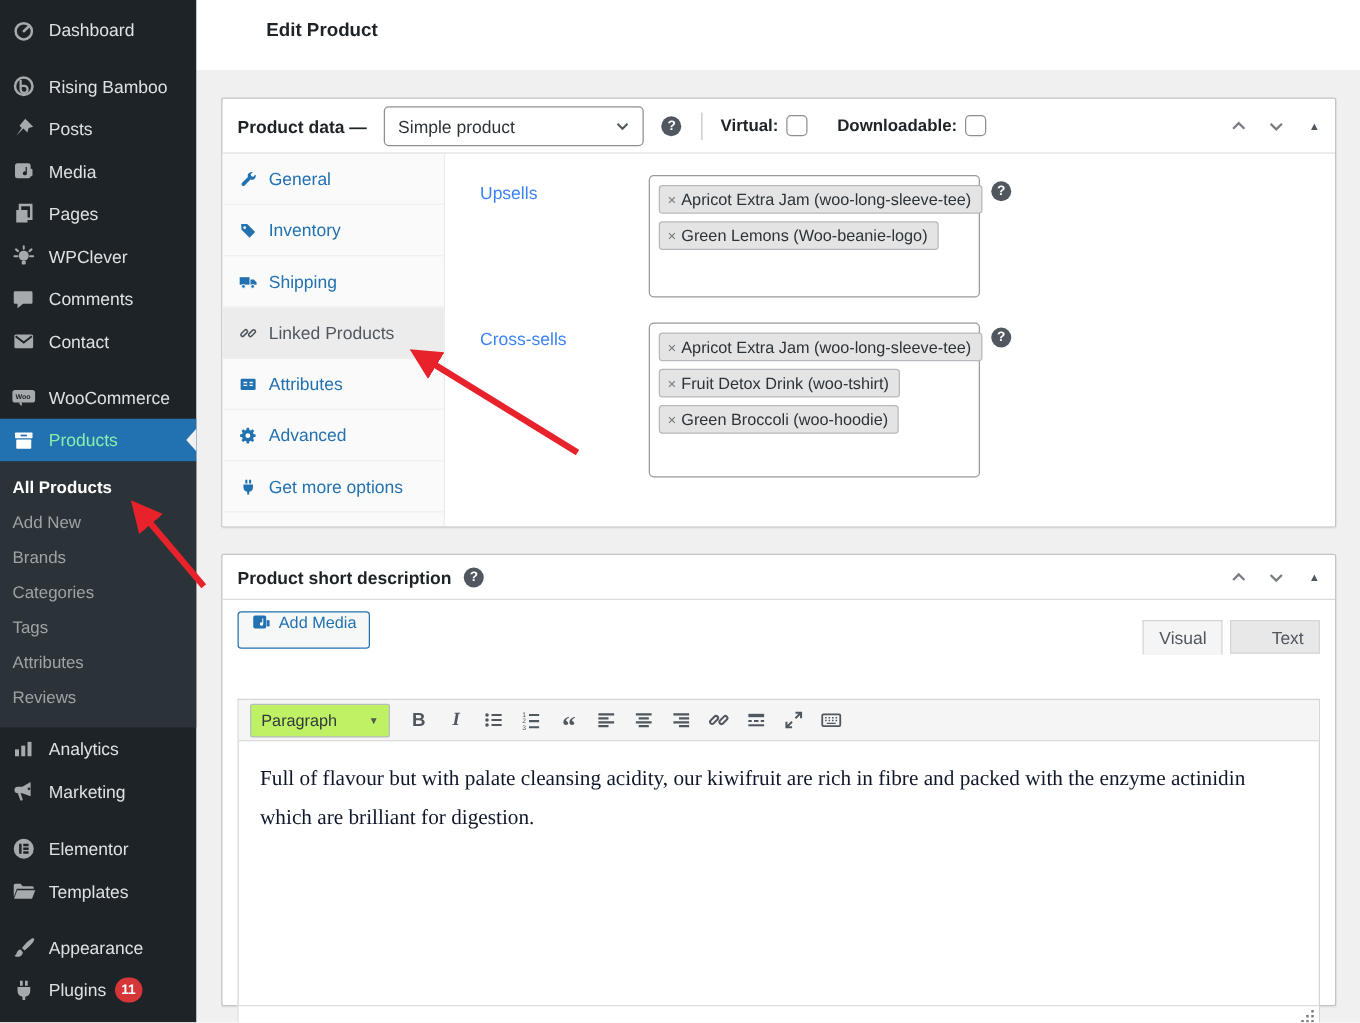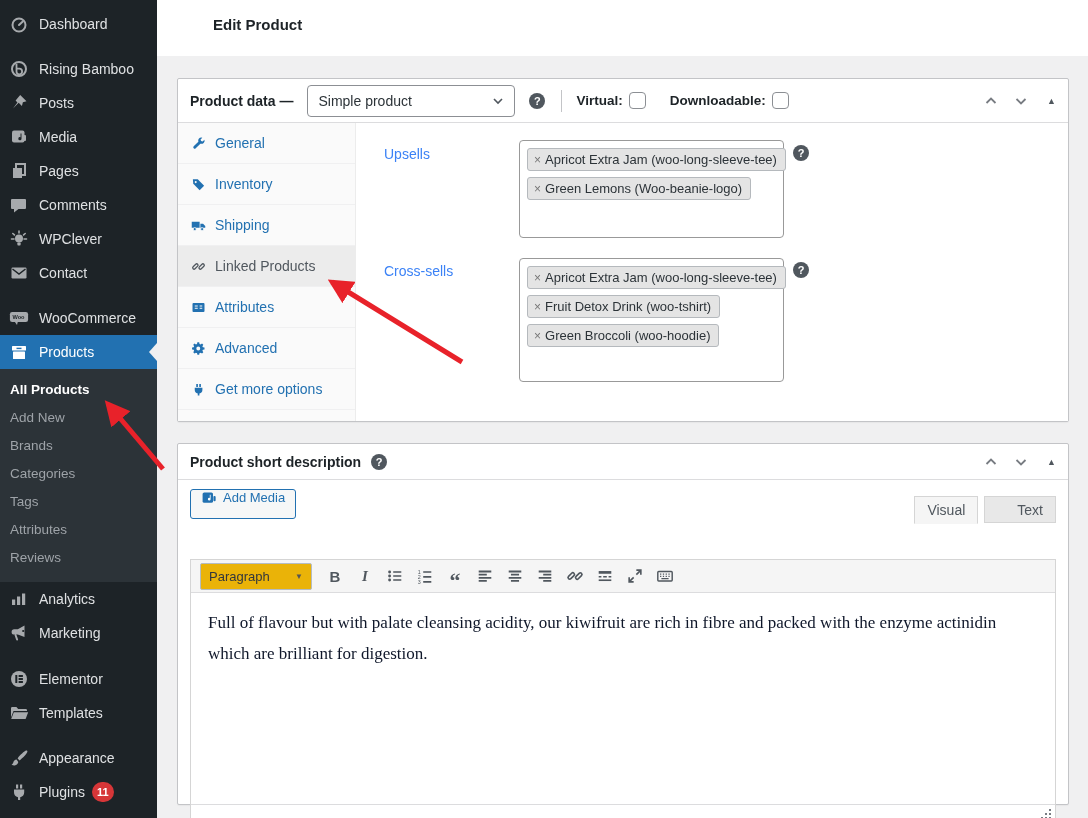--- a/index.html
+++ b/index.html
@@ -7,21 +7,21 @@
   #app {
     position:relative; width:1088px; height:818px; overflow:hidden;
     font-family:"Liberation Sans", sans-serif; background:#f0f0f1;
   }
   
   .sidebar { position:absolute; left:0; top:0; width:157px; height:818px; background:#1d2327; z-index:5; }
   .s-item { display:flex; align-items:center; height:34px; padding-left:9px; cursor:pointer; color:#dfe1e3; font-size:14px; }
   .s-item .micon { width:20px; height:20px; margin-right:10px; color:#a7aaad; flex:none; display:flex; align-items:center; justify-content:center; }
   .s-item .s-label { white-space:nowrap; }
   .gap1 { margin-top:11px; }
-  .s-item.active { background:#2271b1; color:#ffffff; position:relative; }
+  .s-item.active { background:#2271b1; color:#86efac; position:relative; }
   .s-item.active .micon { color:#fff; }
   .s-item.active::after { content:""; position:absolute; right:0; top:50%; margin-top:-9px;
     border-top:9px solid transparent; border-bottom:9px solid transparent; border-right:8px solid #f0f0f1; }
   .submenu { background:#2c3338; padding:7px 0 10px 0; }
   .sub-item { display:block; padding:5px 10px 5px 10px; font-size:13.5px; color:#9ea3a8; line-height:18px; cursor:pointer; }
   .sub-item.current { color:#fff; font-weight:bold; }
   .badge { display:inline-block; min-width:20px; height:20px; margin-left:7px; padding:0 5px; border-radius:10px;
     background:#d63638; color:#fff; font-size:11px; line-height:20px; text-align:center; font-weight:bold; }
   
   .topbar { position:absolute; left:157px; top:0; width:931px; height:56px; background:#fff; }
@@ -66,21 +66,21 @@
   .add-media { position:absolute; left:12px; top:9px; display:flex; align-items:flex-start; gap:6px; height:30px; padding:0 10px;
     background:#f6f7f7; border:1px solid #2271b1; border-radius:3px; color:#2271b1; font-size:13px; cursor:pointer; }
   .etabs { position:absolute; top:16px; right:12px; display:flex; gap:6px; align-items:flex-end; z-index:3; }
   .etab { height:27px; padding:0 12px; display:flex; align-items:center; font-size:14px; color:#50575e;
     border:1px solid #d5d5d5; cursor:pointer; }
   .etab.active { background:#f5f5f5; border-bottom:1px solid #f5f5f5; height:28px; margin-bottom:-1px; }
   .etab.inactive { background:#e8e8e8;padding-left:32px; }
   .editor-wrap { position:absolute; left:12px; right:12px; top:79px; height:269px; border:1px solid #d5d5d5; background:#fff; }
   .etoolbar { display:flex; align-items:center; height:33px; background:#f5f5f5; border-bottom:1px solid #dcdcde; padding:0 4px; }
   .mce-select { display:flex; align-items:center; justify-content:space-between; width:112px; height:27px; margin:0 8px 0 5px;
-    background:#eab308; border:1px solid #b5bcc2; border-radius:2px; padding:0 8px; font-size:13px; color:#32373c; cursor:pointer; }
+    background:#bef264; border:1px solid #b5bcc2; border-radius:2px; padding:0 8px; font-size:13px; color:#32373c; cursor:pointer; }
   .mce-select .caret { font-size:8px; color:#555; }
   .tb { width:30px; height:26px; border:0; background:transparent; display:flex; align-items:center; justify-content:center;
     color:#50575e; cursor:pointer; border-radius:2px; }
   .tb .glyph-b { font-size:15px; font-weight:bold; }
   .tb .glyph-i { font-size:15px; font-style:italic; font-family:"Liberation Serif", serif; font-weight:bold; }
   .tb .glyph-q { font-size:22px; font-family:"Liberation Serif", serif; font-weight:bold; line-height:10px; margin-top:10px; }
   .editor-content { height:211px; padding:15px 17px; overflow:hidden; cursor:text; }
   .editor-content p { font-family:"Liberation Serif", serif; font-size:17px; line-height:1.8; color:#0f172a; }
   .estatus { position:relative; height:23px; border-top:1px solid #dcdcde; background:#fff; }
   .grip { position:absolute; right:2px; bottom:2px; cursor:nwse-resize; }
@@ -134,34 +134,34 @@
           <svg width="20" height="20" viewBox="0 0 20 20">
             <rect x="7" y="3" width="9" height="11" fill="none" stroke="currentColor" stroke-width="2"></rect>
             <rect x="4" y="7" width="9" height="10" fill="currentColor"></rect>
           </svg>
         </span>
       <span class="s-label">Pages</span>
     </div>
     <div class="s-item">
       <span class="micon">
           <svg width="20" height="20" viewBox="0 0 20 20">
-            <path fill="currentColor" d="M3 4h13a1 1 0 0 1 1 1v8a1 1 0 0 1-1 1H9.5L5 17.5V14H3a1 1 0 0 1-1-1V5a1 1 0 0 1 1-1z"></path>
-          </svg>
-        </span>
-      <span class="s-label">Comments</span>
-    </div>
-    <div class="s-item">
-      <span class="micon">
-          <svg width="20" height="20" viewBox="0 0 20 20">
             <circle cx="10" cy="9.5" r="4" fill="currentColor"></circle>
             <rect x="8.4" y="13.5" width="3.2" height="3" rx="0.8" fill="currentColor"></rect>
             <path d="M10 2v2M3.8 4.5l1.6 1.4M16.2 4.5l-1.6 1.4M2.5 10H5M15 10h2.5" stroke="currentColor" stroke-width="1.6" stroke-linecap="round"></path>
           </svg>
         </span>
       <span class="s-label">WPClever</span>
+    </div>
+    <div class="s-item">
+      <span class="micon">
+          <svg width="20" height="20" viewBox="0 0 20 20">
+            <path fill="currentColor" d="M3 4h13a1 1 0 0 1 1 1v8a1 1 0 0 1-1 1H9.5L5 17.5V14H3a1 1 0 0 1-1-1V5a1 1 0 0 1 1-1z"></path>
+          </svg>
+        </span>
+      <span class="s-label">Comments</span>
     </div>
     <div class="s-item">
       <span class="micon">
           <svg width="20" height="20" viewBox="0 0 20 20">
             <rect x="2.5" y="4.5" width="15" height="11" rx="1.2" fill="currentColor"></rect>
             <path d="M3.5 6l6.5 5 6.5-5" stroke="#1d2327" stroke-width="1.5" fill="none"></path>
           </svg>
         </span>
       <span class="s-label">Contact</span>
     </div>

